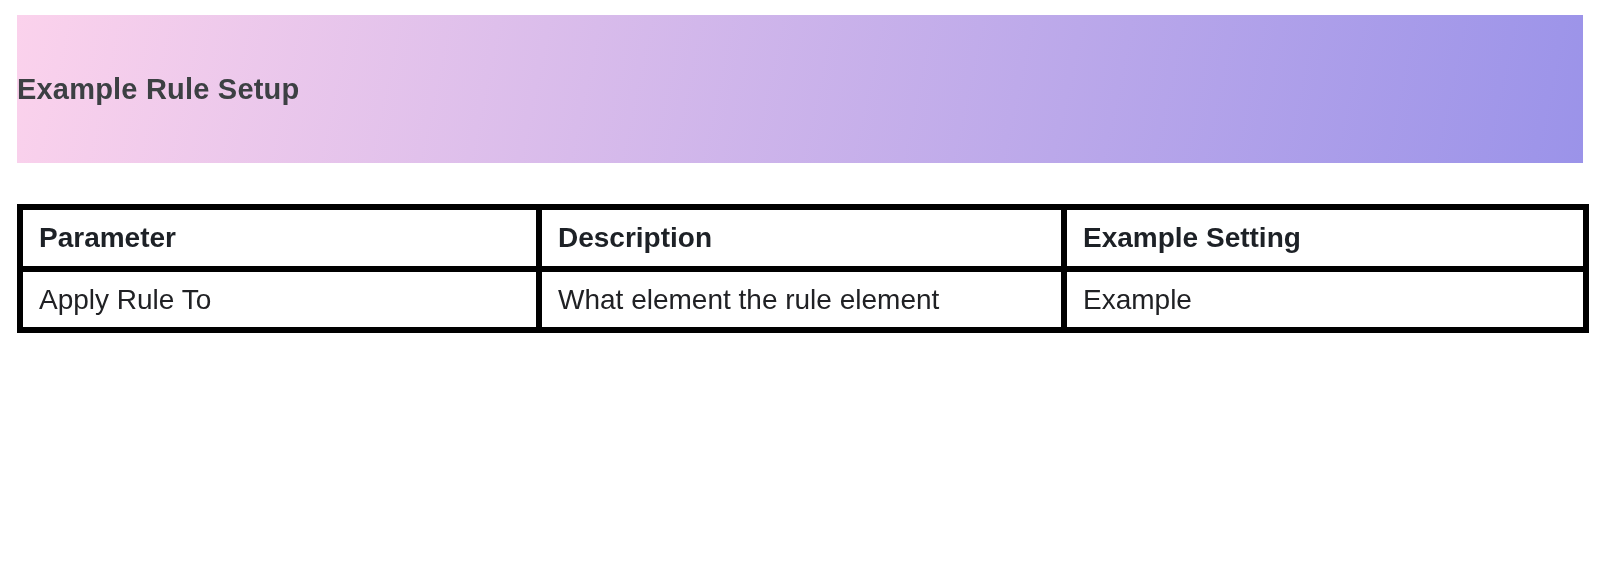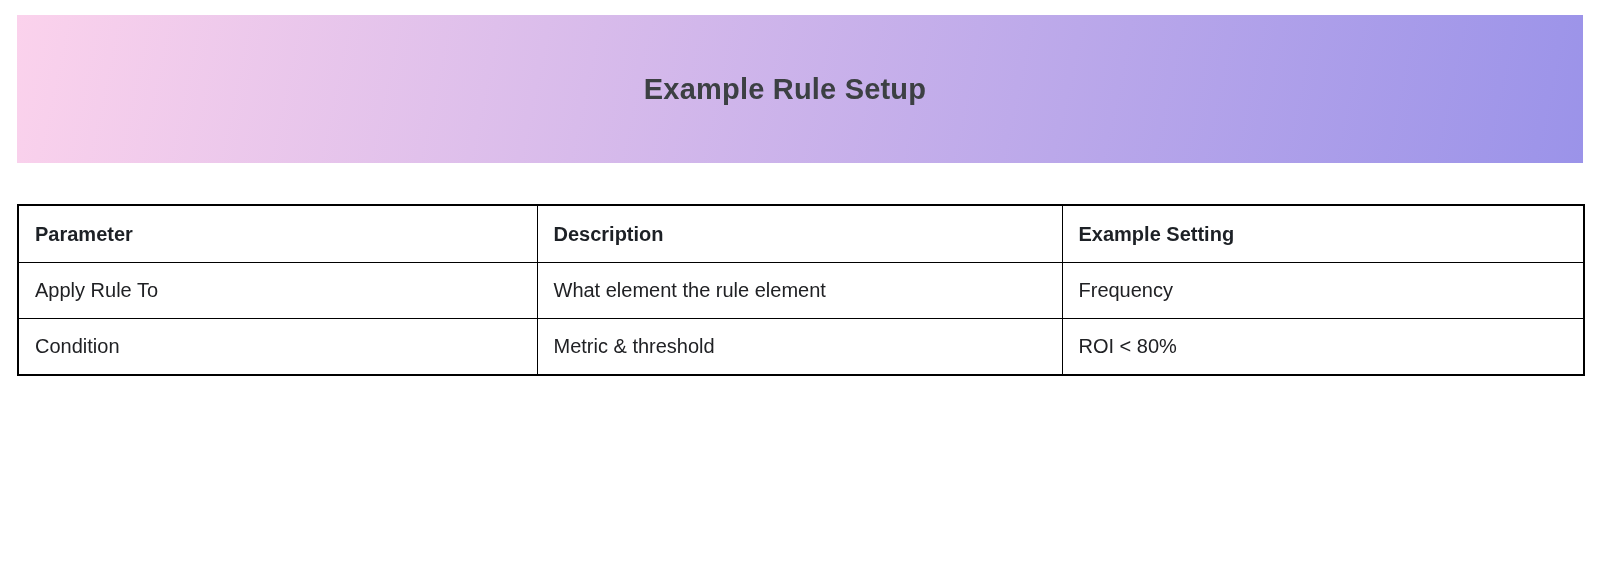--- a/index.html
+++ b/index.html
@@ -16,21 +16,20 @@
     overflow: hidden;
   }
   .banner {
     position: absolute;
     left: 17px;
     top: 15px;
     width: 1566px;
     height: 148px;
     display: flex;
     align-items: center;
-    justify-content: center;
     
     background: linear-gradient(102deg, #fbd2ec, #9b93e9);
   }
   .banner h1 {
     margin: 0 30px 0 0;
     font-size: 29px;
     font-weight: bold;
     letter-spacing: 0.2px;
     color: #3c4043;
   }
@@ -39,22 +38,22 @@
     left: 17px;
     top: 204px;
     width: 1566px;
     border-collapse: collapse;
     table-layout: fixed;
     background: #ffffff;
     border: 2px solid #000000;
   }
   table.rule-table th,
   table.rule-table td {
-    border: 1px solid #000000;
-    font-size: 20px;
+    border: 6px solid #000000;
+    font-size: 28px;
     color: #202124;
     text-align: left;
     vertical-align: middle;
     padding: 0 12px 0 16px;
     overflow: hidden;
     white-space: nowrap;
   }
   table.rule-table th {
     height: 56px;
     font-weight: bold;
@@ -87,23 +86,18 @@
       <tr>
         <th>Parameter</th>
         <th>Description</th>
         <th>Example Setting</th>
       </tr>
     </thead>
     <tbody>
       <tr>
         <td>Apply Rule To</td>
         <td>What element the rule element</td>
-        <td>Frequency</td>
-      </tr>
-      <tr>
-        <td>Condition</td>
-        <td>Metric &amp; threshold</td>
-        <td>ROI &lt; 80%</td>
+        <td>Example</td>
       </tr>
     </tbody>
   </table>
 
 </div>
 
 </body></html>

